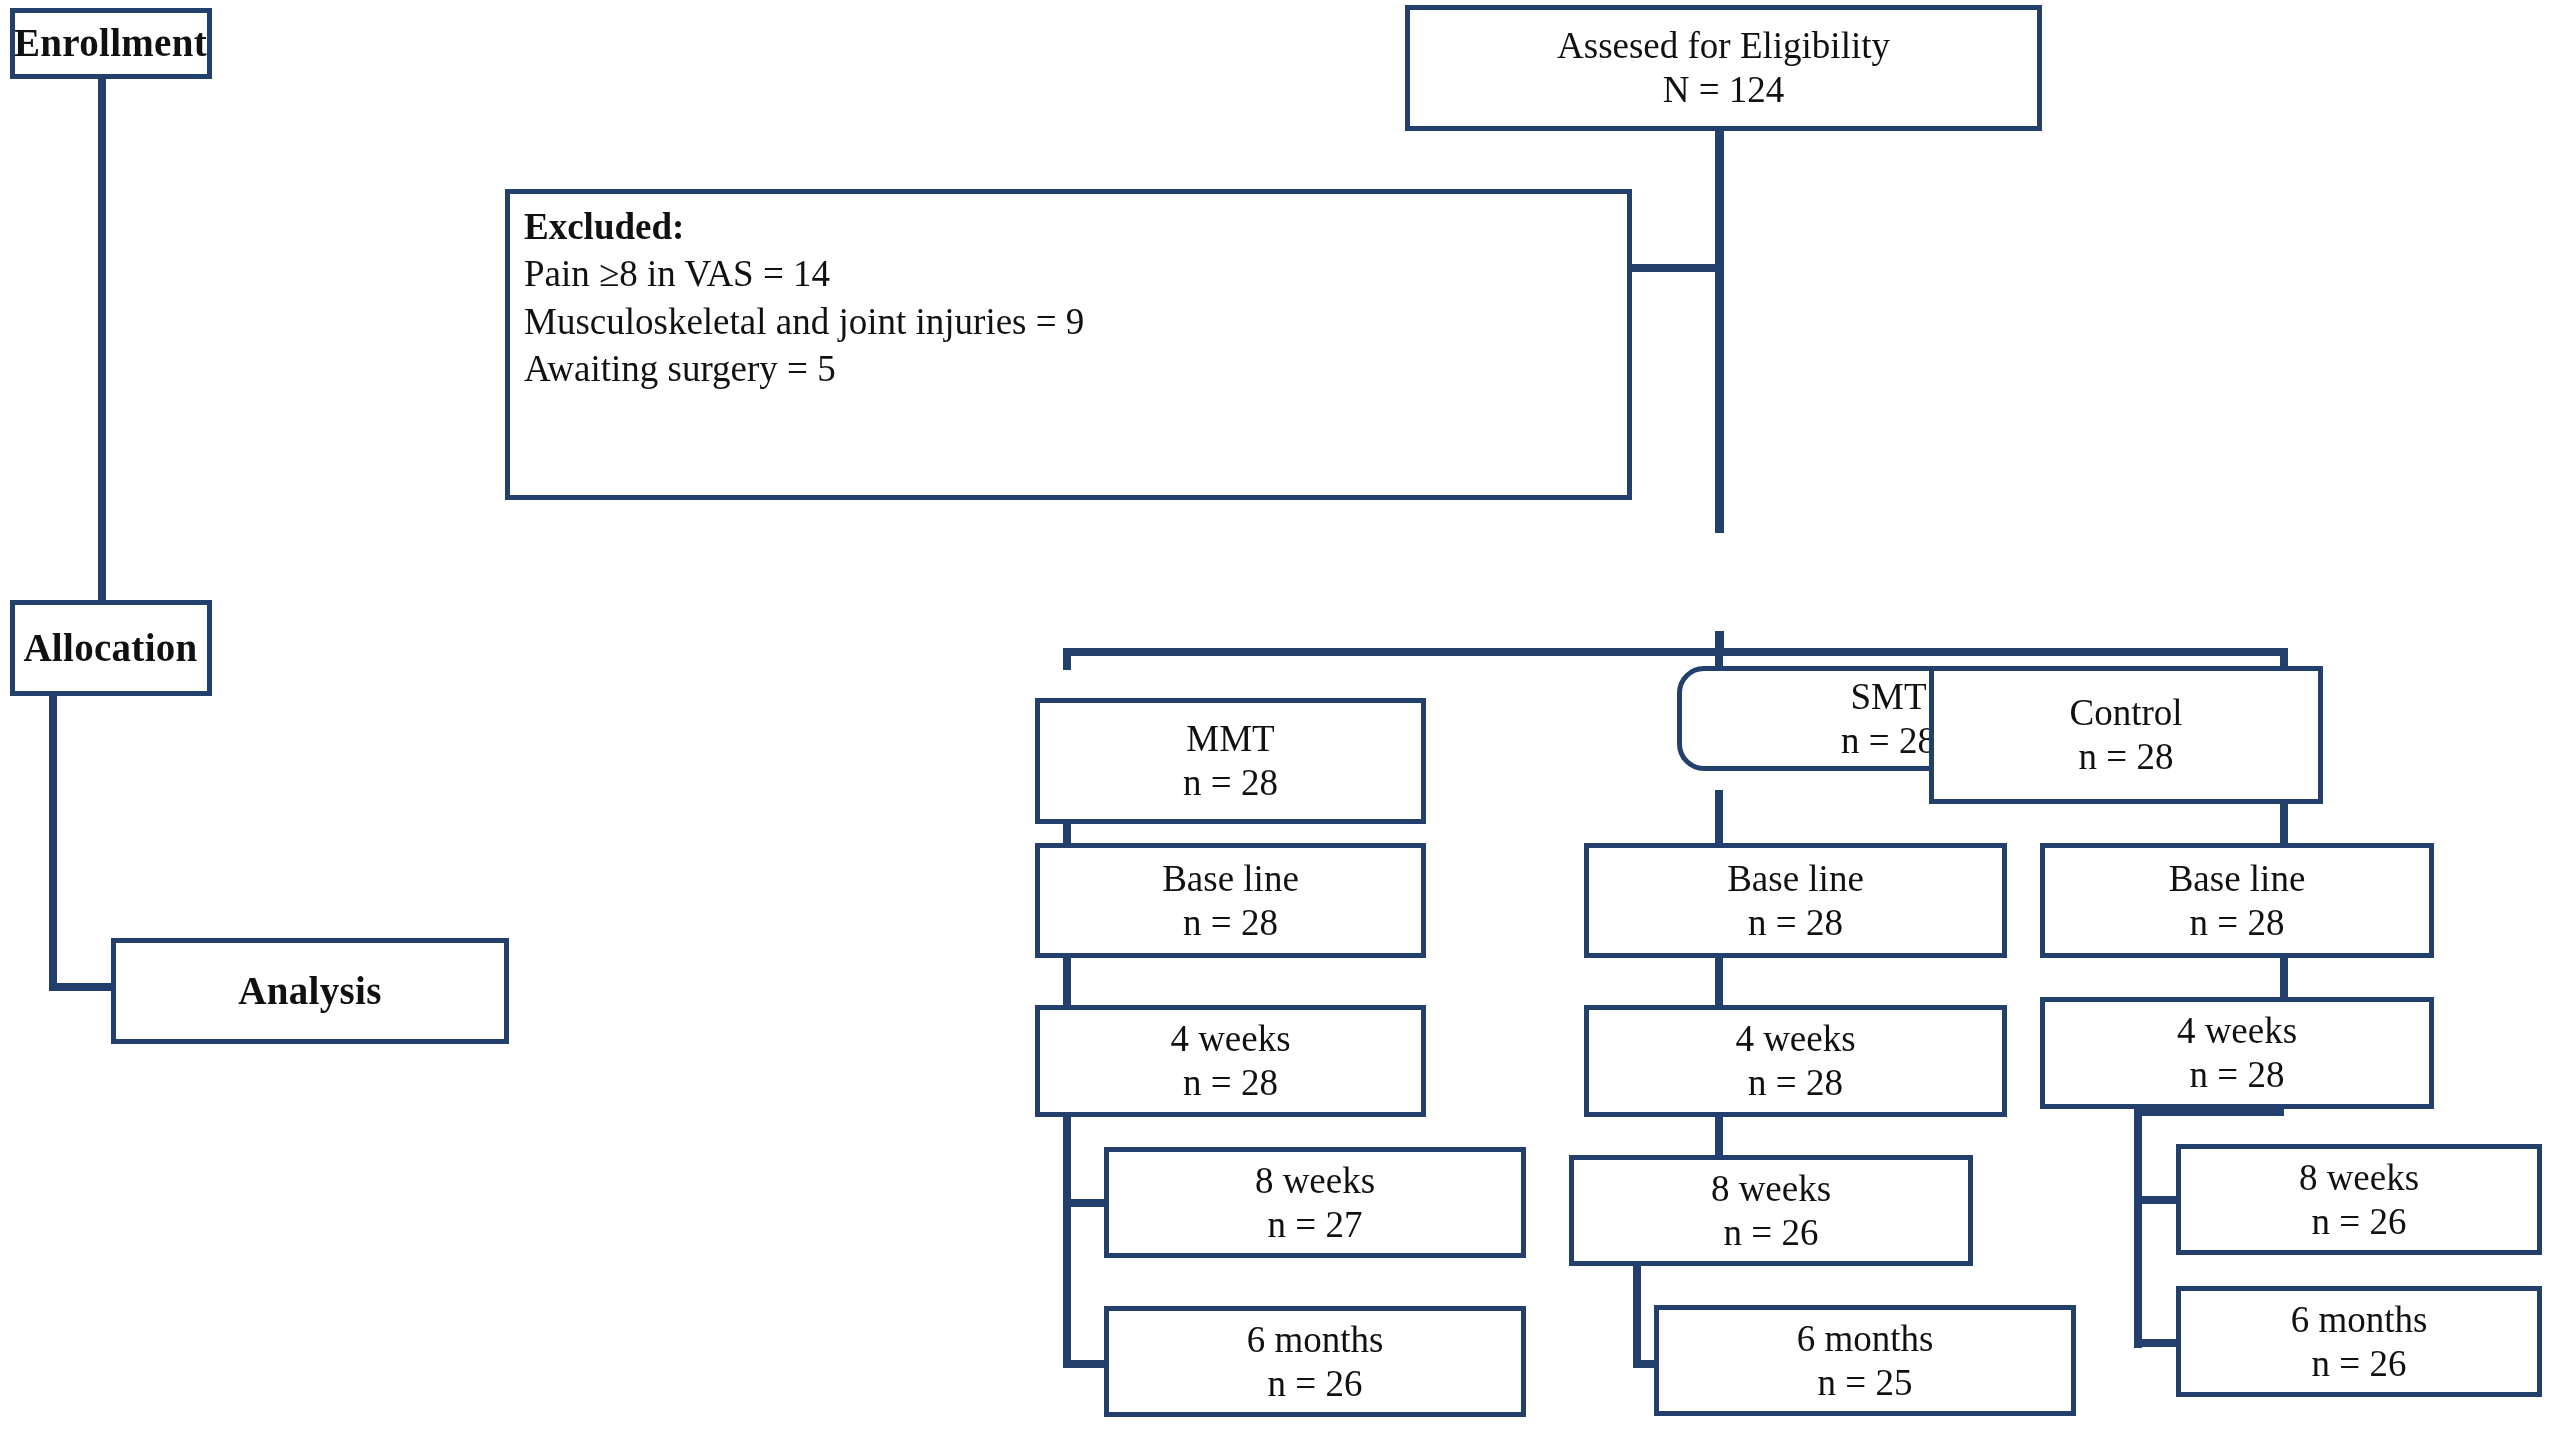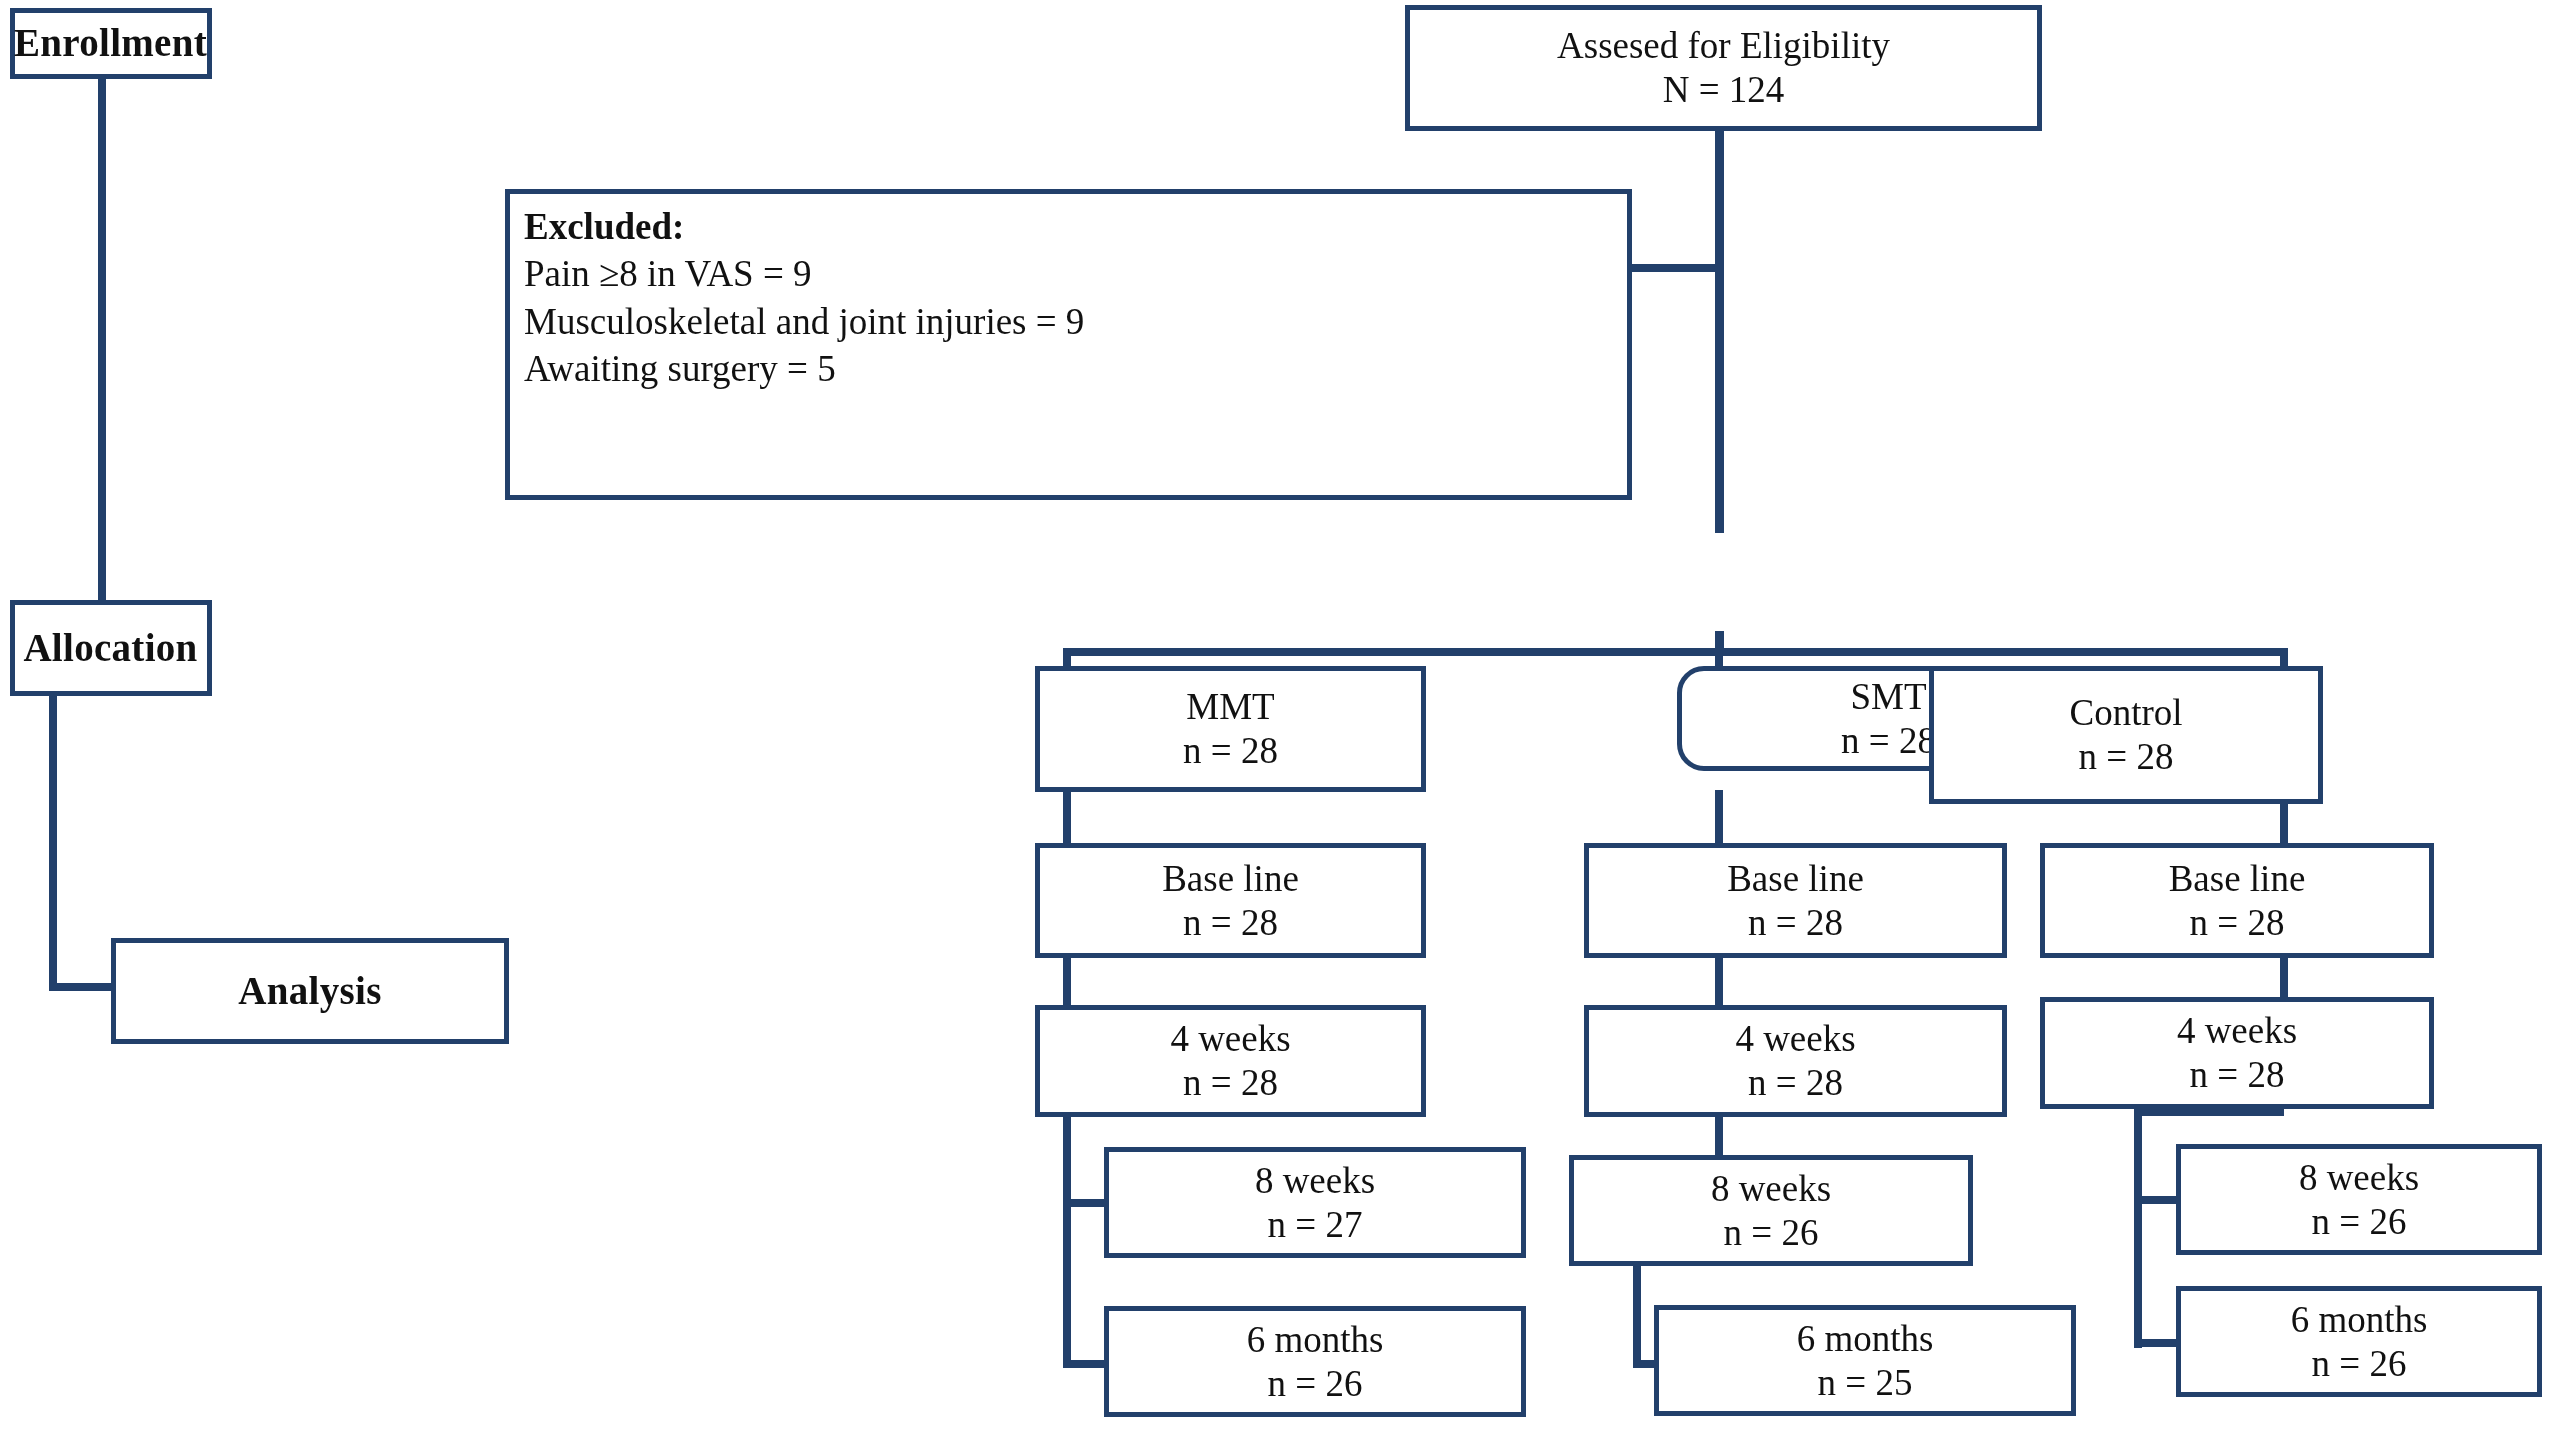--- a/index.html
+++ b/index.html
@@ -110,27 +110,27 @@
     <span class="ln">Analysis</span>
   </div>
 
   <div class="node plain" style="left:1405px; top:5px; width:637px; height:126px;">
     <span class="ln">Assesed for Eligibility</span>
     <span class="ln">N = 124</span>
   </div>
 
   <div class="node excl" style="left:505px; top:179px; width:1127px; height:311px;">
     <span class="ln hd">Excluded:</span>
-    <span class="ln">Pain ≥8 in VAS = 9</span>
+    <span class="ln">Pain ≥8 in VAS = 14</span>
     <span class="ln">Musculoskeletal and joint injuries = 9</span>
     <span class="ln">Awaiting surgery = 5</span>
   </div>
 
 
-  <div class="node plain" style="left:1035px; top:666px; width:391px; height:126px;">
+  <div class="node plain" style="left:1035px; top:698px; width:391px; height:126px;">
     <span class="ln">MMT</span>
     <span class="ln">n = 28</span>
   </div>
   <div class="node plain" style="left:1035px; top:843px; width:391px; height:115px;">
     <span class="ln">Base line</span>
     <span class="ln">n = 28</span>
   </div>
   <div class="node plain" style="left:1035px; top:1005px; width:391px; height:112px;">
     <span class="ln">4 weeks</span>
     <span class="ln">n = 28</span>

